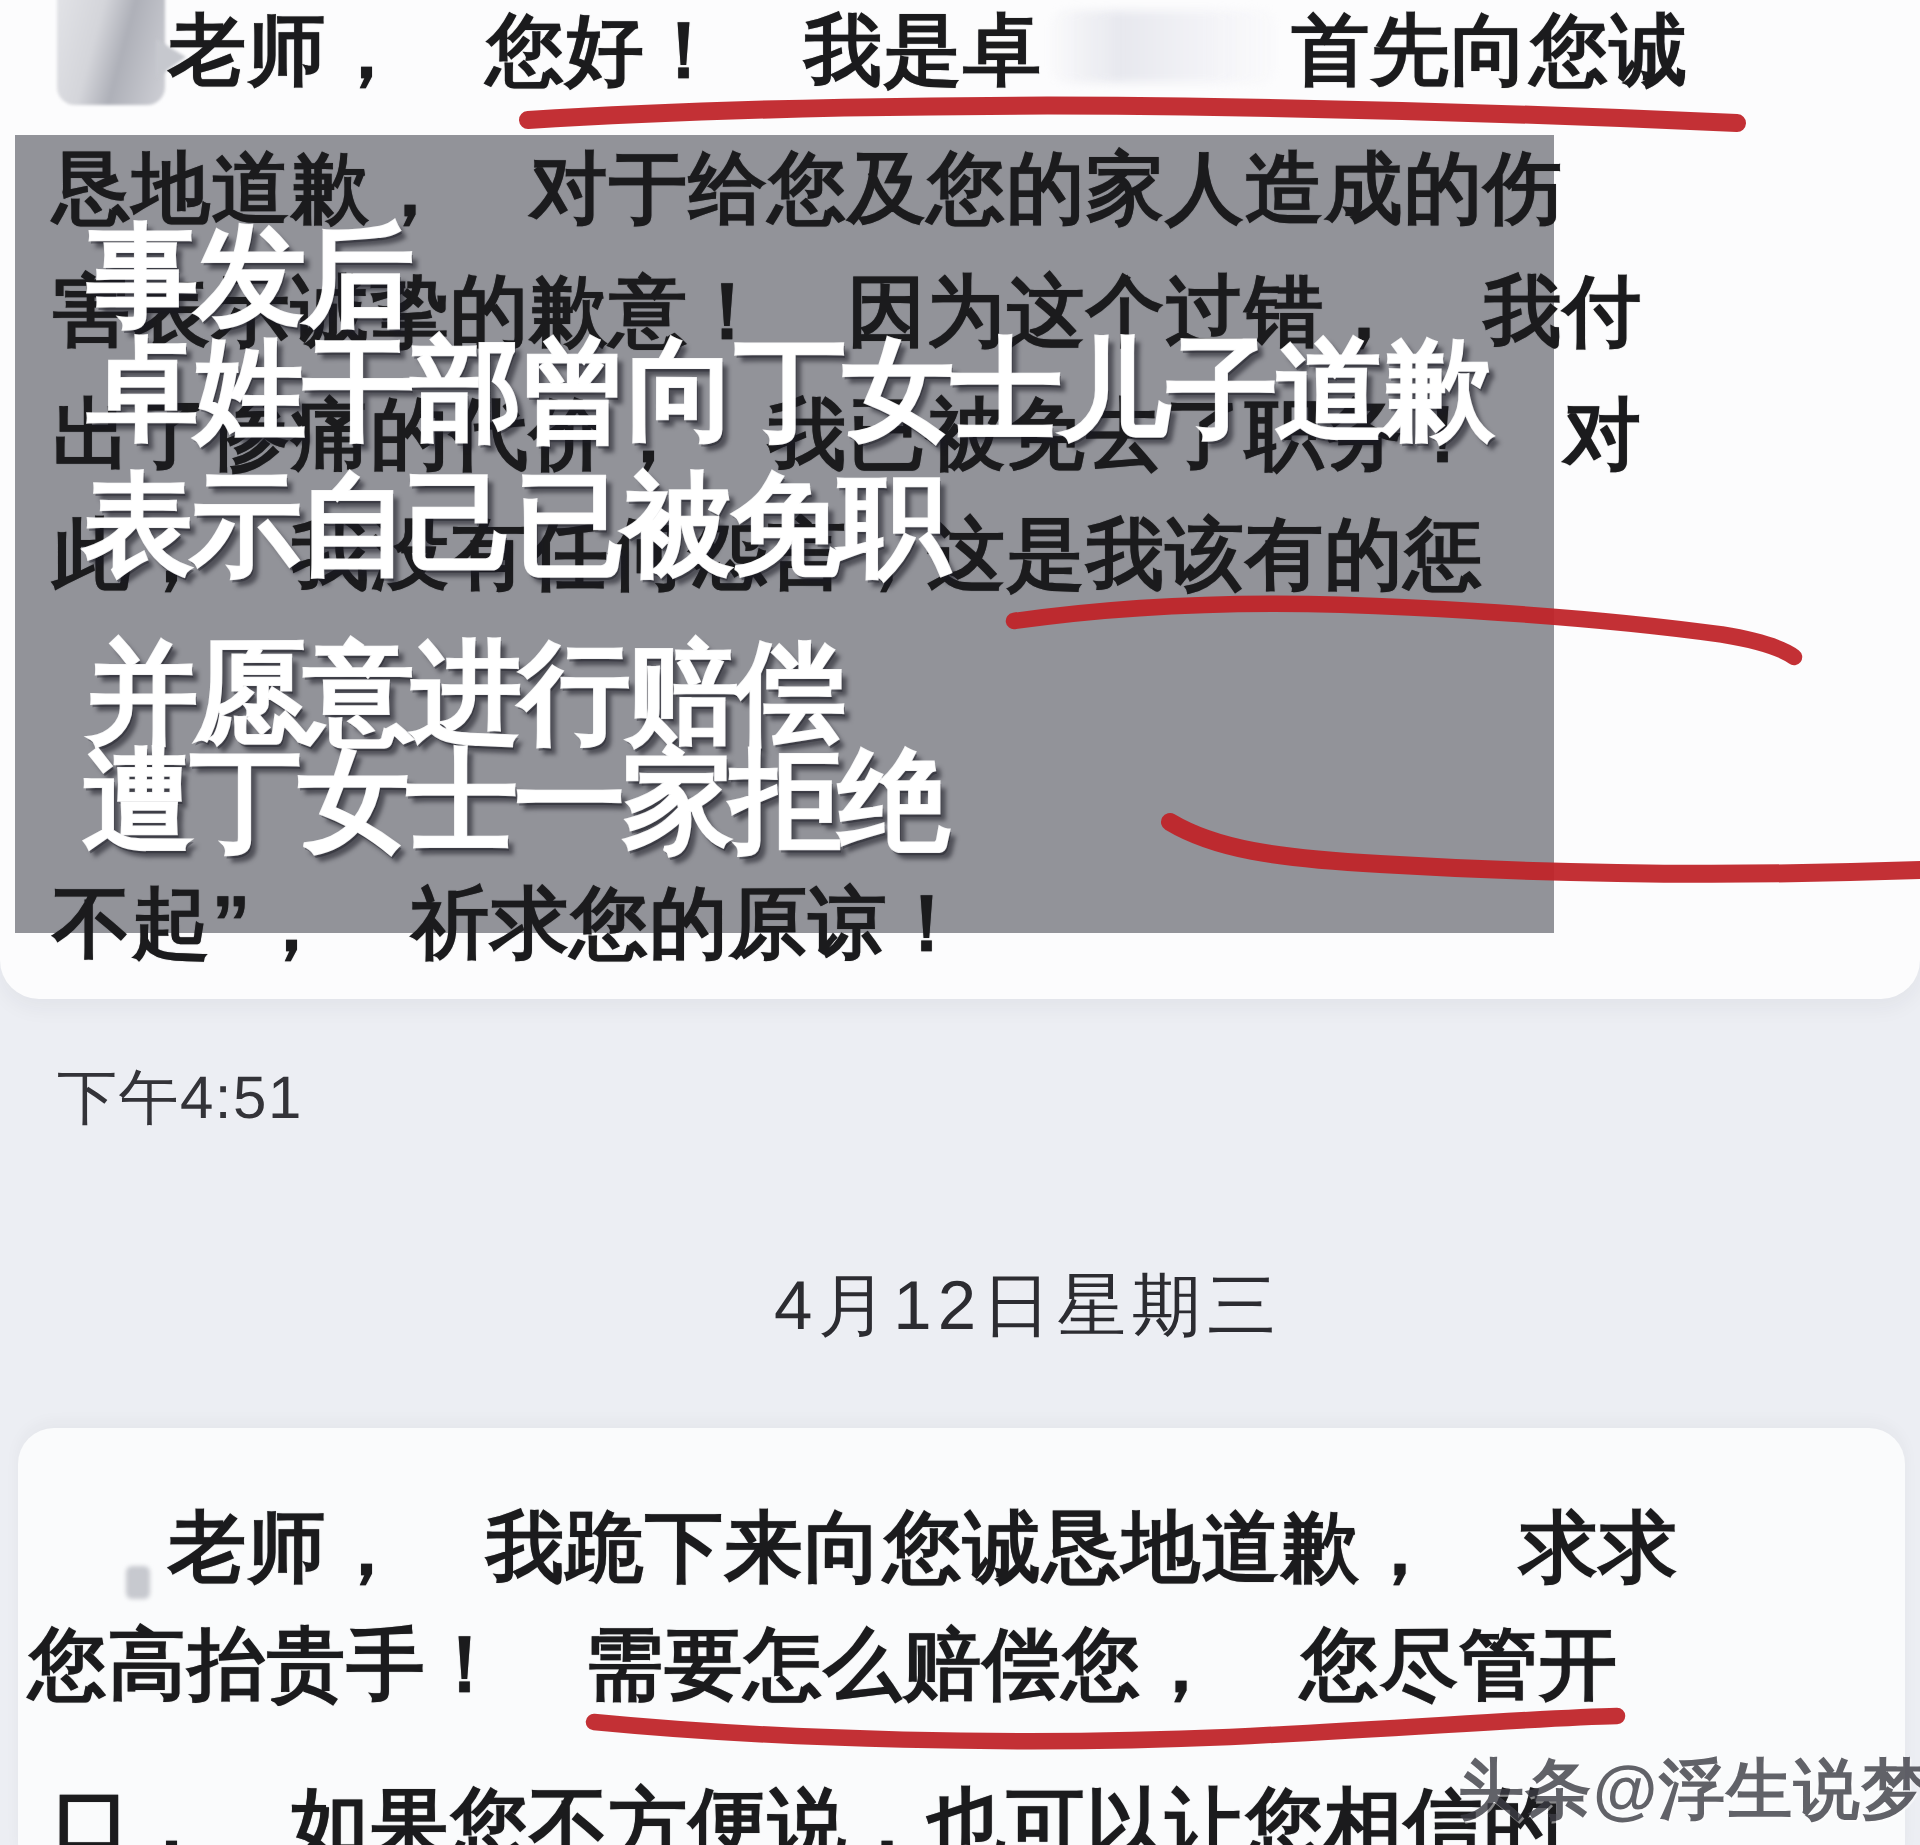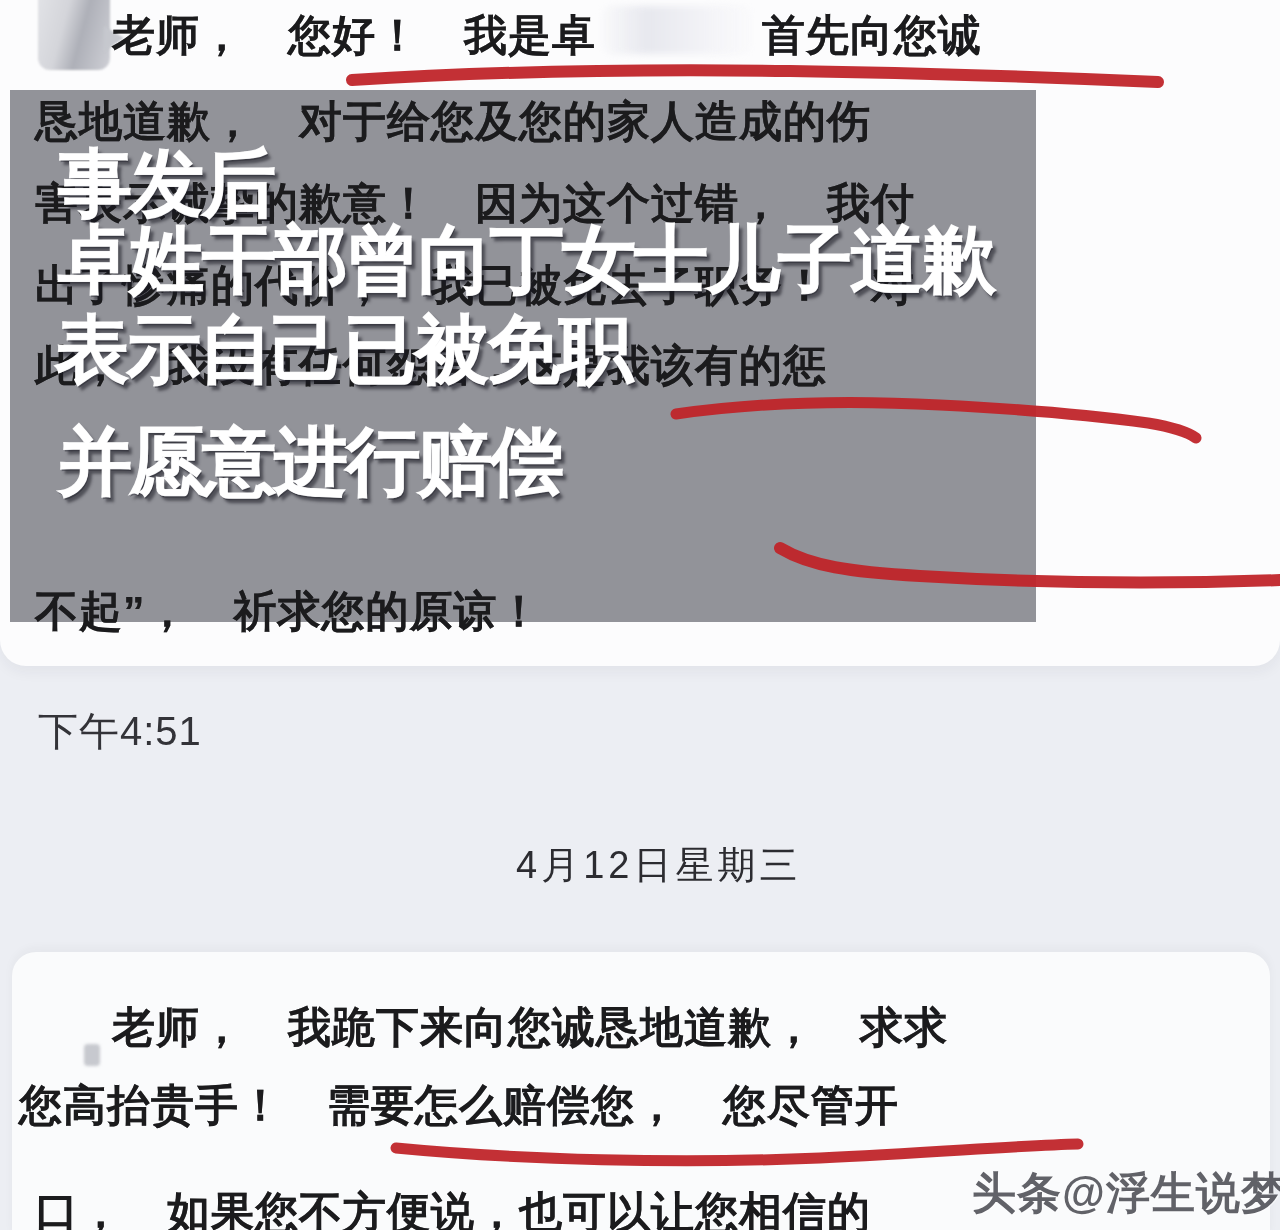--- a/index.html
+++ b/index.html
@@ -31,21 +31,21 @@
   .avatar-tail{
     position:absolute;left:104px;top:26px;width:0;height:0;
     border-top:12px solid transparent;
     border-bottom:14px solid transparent;
     border-left:20px solid #c6c8ce;
     filter:blur(1px);
   }
   
   .msg-line{
     position:absolute;
-    font-size:43px;font-weight:700;line-height:1.1;
+    font-size:52px;font-weight:700;line-height:1.1;
     color:#1b1b1d;letter-spacing:1px;white-space:pre;
     text-shadow:0 0 .6px rgba(0,0,0,.55);
     z-index:3;
   }
   .blur-name{
     display:inline-block;width:150px;height:48px;margin:0 10px -4px 6px;
     border-radius:10px;
     background:linear-gradient(90deg,rgba(240,240,244,.2),#e7e8ee 30%,#f3f3f7 70%,rgba(244,244,248,.15));
     filter:blur(3px);
     vertical-align:baseline;
@@ -61,21 +61,21 @@
   }
   
   .red-ink{position:absolute;left:0;top:0;z-index:5;pointer-events:none;}
   
   .timestamp{
     position:absolute;left:38px;top:704px;
     font-size:40px;font-weight:500;color:#333338;letter-spacing:1px;
   }
   .date-divider{
     position:absolute;left:516px;top:840px;
-    font-size:38px;font-weight:500;color:#2c2c31;letter-spacing:4px;white-space:pre;
+    font-size:46px;font-weight:500;color:#2c2c31;letter-spacing:4px;white-space:pre;
   }
   
   .bubble-bottom{
     position:absolute;left:12px;top:952px;width:1258px;height:300px;
     background:#fafbfc;
     border-radius:24px;
     box-shadow:0 -4px 10px rgba(40,45,60,.04);
   }
   .avatar-mark{
     position:absolute;left:84px;top:1044px;width:16px;height:22px;
@@ -111,20 +111,21 @@
     <path d="M352 80 C 480 72, 640 69, 790 71 C 930 73, 1070 78, 1158 82" fill="none" stroke="#bf2328" stroke-width="12" stroke-linecap="round" opacity="0.94"></path>
     <path d="M676 414 C 760 402, 850 400, 940 405 C 1020 409, 1090 415, 1148 423 C 1172 427, 1188 432, 1196 438" fill="none" stroke="#bf2328" stroke-width="11" stroke-linecap="round" opacity="0.94"></path>
     <path d="M780 548 C 810 566, 850 572, 920 576 C 1020 582, 1140 585, 1282 580" fill="none" stroke="#bf2328" stroke-width="12" stroke-linecap="round" opacity="0.94"></path>
     <path d="M396 1148 C 520 1160, 680 1164, 820 1158 C 940 1152, 1030 1145, 1078 1144" fill="none" stroke="#bf2328" stroke-width="11" stroke-linecap="round" opacity="0.94"></path>
   </svg>
 
   <div class="overlay-caption" style="left:58px;top:146px;">事发后</div>
   <div class="overlay-caption" style="left:58px;top:222px;">卓姓干部曾向丁女士儿子道歉</div>
   <div class="overlay-caption" style="left:58px;top:424px;">并愿意进行赔偿</div>
   <div class="overlay-caption" style="left:55px;top:312px;">表示自己已被免职</div>
+  <div class="overlay-caption" style="left:55px;top:496px;">遭丁女士一家拒绝</div>
 
   <div class="timestamp">下午4:51</div>
   <div class="date-divider">4月12日星期三</div>
 
   <div class="bubble-bottom"></div>
   <div class="avatar-mark"></div>
   <div class="msg-line" style="left:112px;top:1004px;">老师，　我跪下来向您诚恳地道歉，　求求</div>
   <div class="msg-line" style="left:19px;top:1082px;">您高抬贵手！　需要怎么赔偿您，　您尽管开</div>
   <div class="msg-line" style="left:35px;top:1160px;margin-top:29px;">口，　如果您不方便说，也可以让您相信的</div>
 

